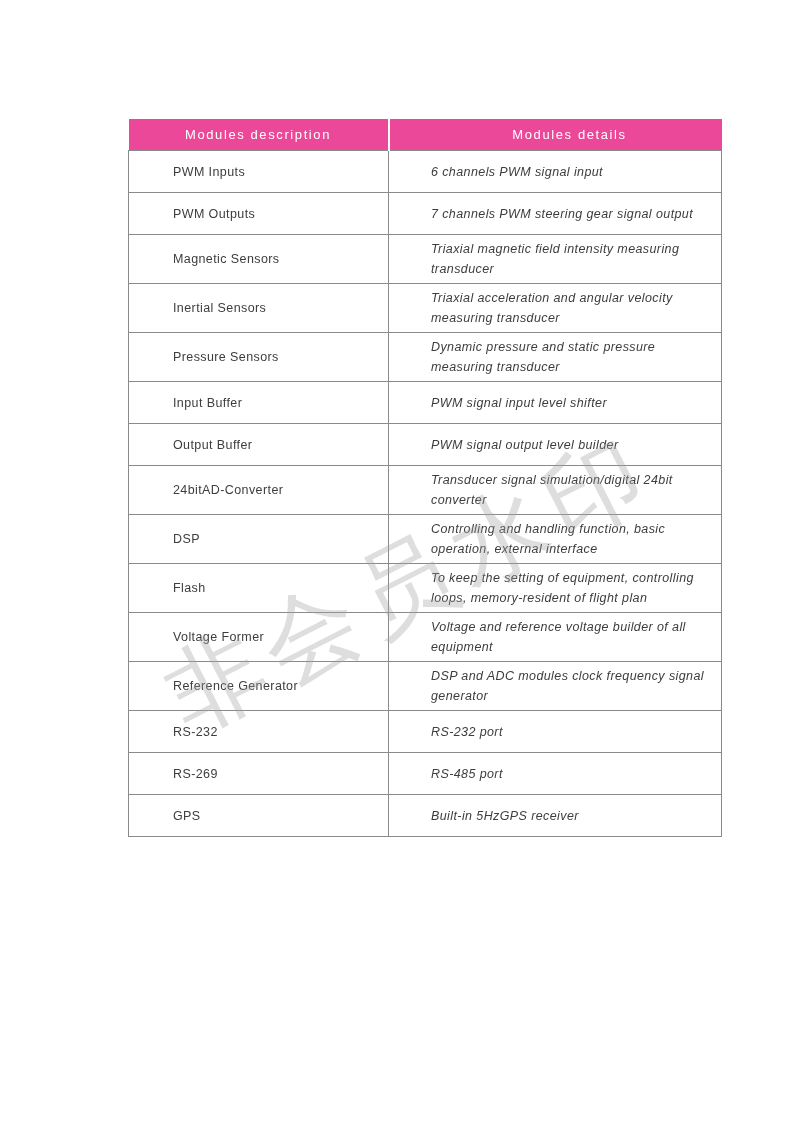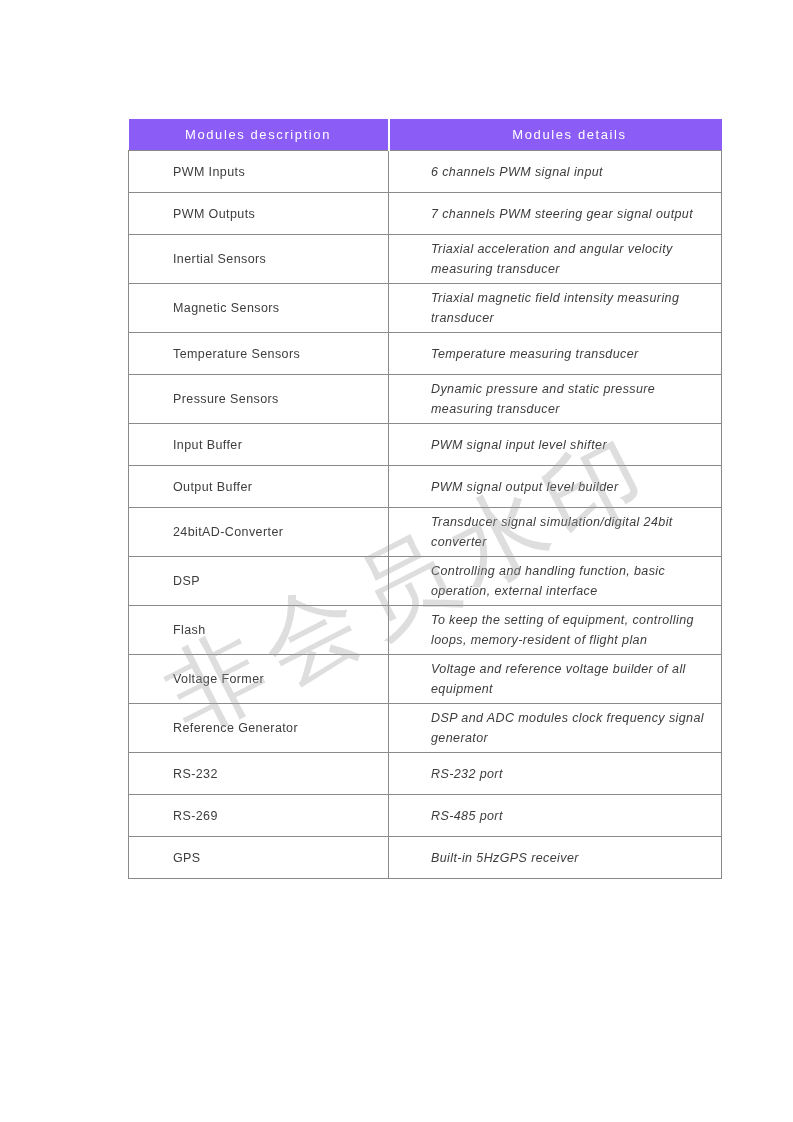--- a/index.html
+++ b/index.html
@@ -38,21 +38,21 @@
     left: 128px;
     top: 119px;
     width: 593px;
     border-collapse: collapse;
     table-layout: fixed;
     z-index: 1;
   }
   col.c-desc { width: 260px; }
   col.c-det  { width: 333px; }
   thead th {
-    background: #8b5cf6;
+    background: #ec4899;
     color: #ffffff;
     font-size: 13px;
     font-weight: normal;
     letter-spacing: 1.6px;
     height: 31px;
     text-align: center;
     padding: 0;
     border: none;
   }
   thead th + th {
@@ -101,33 +101,29 @@
     <td class="desc">PWM Inputs</td>
     <td class="details">6 channels PWM signal input</td>
   </tr>
 
   <tr>
     <td class="desc">PWM Outputs</td>
     <td class="details">7 channels PWM steering gear signal output</td>
   </tr>
 
   <tr>
-    <td class="desc">Inertial Sensors</td>
-    <td class="details">Triaxial acceleration and angular velocity measuring transducer</td>
-  </tr>
-
-  <tr>
     <td class="desc">Magnetic Sensors</td>
     <td class="details">Triaxial magnetic field intensity measuring transducer</td>
   </tr>
 
   <tr>
-    <td class="desc">Temperature Sensors</td>
-    <td class="details">Temperature measuring transducer</td>
+    <td class="desc">Inertial Sensors</td>
+    <td class="details">Triaxial acceleration and angular velocity measuring transducer</td>
   </tr>
+
 
   <tr>
     <td class="desc">Pressure Sensors</td>
     <td class="details">Dynamic pressure and static pressure measuring transducer</td>
   </tr>
 
   <tr>
     <td class="desc">Input Buffer</td>
     <td class="details">PWM signal input level shifter</td>
   </tr>

